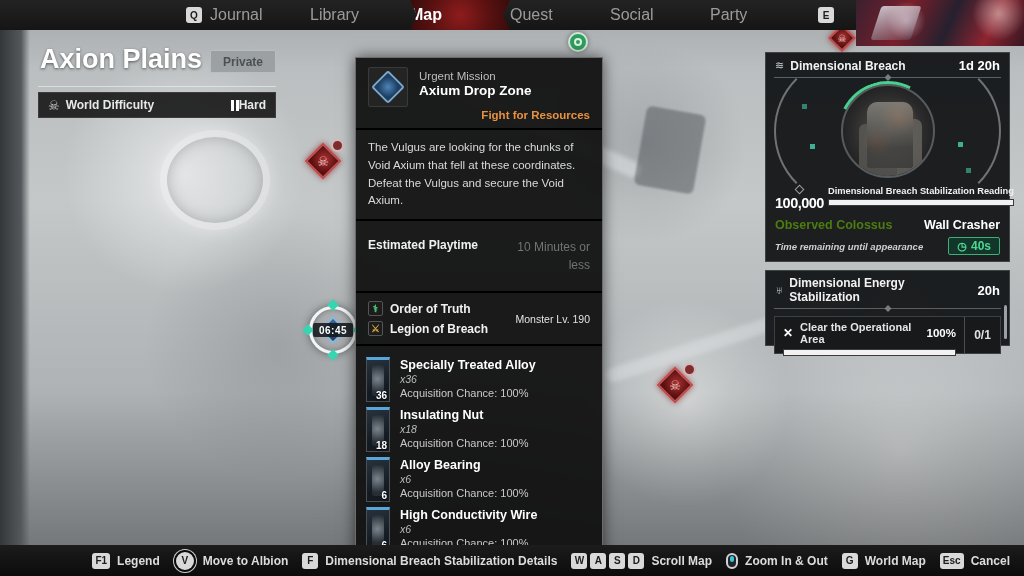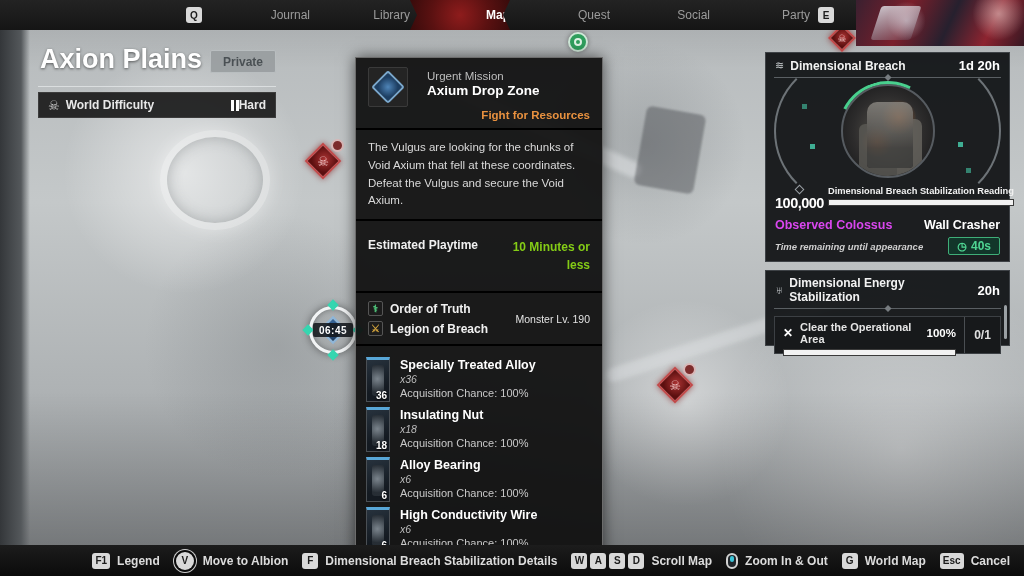--- a/index.html
+++ b/index.html
@@ -33,21 +33,21 @@
     transform:rotate(10deg); border-radius:6px; filter:blur(1px); }
 
   
   .nav { position:absolute; left:0; top:0; width:1024px; height:30px;
     background:linear-gradient(180deg,#232323,#151515); display:flex; align-items:center; z-index:30; }
   .nav-inner { display:flex; align-items:center; position:absolute; left:178px; height:30px; }
   .key { display:inline-flex; align-items:center; justify-content:center;
     background:#d9d9d9; color:#1c1c1c; font-weight:bold; font-size:10px;
     min-width:16px; height:16px; padding:0 3px; border-radius:3px; }
   .nav .key { margin:0 8px; }
-  .nav-tab { width:100px; text-align:right; font-size:12px; color:#9b9b9b; height:30px; line-height:30px; cursor:pointer; }
+  .nav-tab { width:100px; text-align:left; font-size:16px; color:#9b9b9b; height:30px; line-height:30px; cursor:pointer; }
   .nav-tab.active {
     color:#fff; font-weight:bold;
     background:radial-gradient(circle at 50% 50%, #8e1c1c 0%, #5a1111 55%, #380b0b 100%);
     clip-path:polygon(0 0,100% 0,93% 50%,100% 100%,0 100%,7% 50%);
   }
   .artwork { position:absolute; right:0; top:0; width:168px; height:46px; z-index:31;
     background:
       radial-gradient(circle at 85% 30%, rgba(240,220,215,0.55), transparent 18%),
       radial-gradient(circle at 30% 45%, rgba(220,225,235,0.5), transparent 16%),
       linear-gradient(115deg,#3a2030 0%, #7a1f2b 30%, #26202e 55%, #8d2430 78%, #351722 100%);
@@ -101,28 +101,28 @@
 
   
   .tooltip { position:absolute; left:355px; top:57px; width:248px; z-index:20;
     background:rgba(16,16,16,0.94); border:1px solid #6c6c6c; box-shadow:0 0 14px rgba(0,0,0,0.6); }
   .tt-header { padding:9px 12px 7px; border-bottom:2px solid #000; }
   .tt-header-row { display:flex; align-items:flex-start; }
   .tt-icon { width:40px; height:40px; background:#242424; border:1px solid #3a3a3a; border-radius:2px;
     display:flex; align-items:center; justify-content:center; flex:0 0 auto; }
   .tt-icon .dia2 { width:24px; height:24px; background:radial-gradient(circle,#4f85b8 0%, #1d3e62 70%);
     border:2px solid #7aa8cd; transform:rotate(45deg); border-radius:3px; }
-  .tt-titles { margin-left:19px; padding-top:3px; }
+  .tt-titles { margin-left:11px; padding-top:3px; }
   .tt-type { color:#bdbdbd; font-size:11.5px; }
   .tt-name { color:#fff; font-size:13.5px; font-weight:bold; margin-top:1px; }
   .tt-tag { text-align:right; color:#e8913f; font-weight:bold; font-size:11.5px; margin-top:2px; }
   .tt-desc { padding:9px 12px; color:#d9d9d9; font-size:11.5px; line-height:1.55; border-bottom:2px solid #000; }
   .tt-playtime { padding:17px 12px; display:flex; justify-content:space-between; border-bottom:2px solid #000; }
   .tt-playtime .pl { color:#f0f0f0; font-size:12px; font-weight:bold; }
-  .tt-playtime .pv { color:#84cc16; font-size:12px; font-weight:bold; text-align:right; width:92px; line-height:1.5; }
+  .tt-playtime .pv { color:#737373; font-size:12px; font-weight:normal; text-align:right; width:92px; line-height:1.5; }
   .tt-factions { padding:8px 12px; display:flex; align-items:center; border-bottom:2px solid #000; }
   .fac-col { display:flex; flex-direction:column; gap:5px; }
   .fac-row { display:flex; align-items:center; gap:7px; color:#f0f0f0; font-size:12px; font-weight:bold; }
   .fac-ico { width:15px; height:15px; border:1px solid #555; border-radius:2px; background:#1c1c1c;
     display:flex; align-items:center; justify-content:center; font-size:10px; }
   .fac-ico.green { color:#4fc47a; } .fac-ico.gold { color:#d3a43c; }
   .monster-lv { margin-left:auto; color:#e2e2e2; font-size:10.5px; }
   .tt-rewards { padding:6px 10px 8px; }
   .reward { display:flex; margin:5px 0; }
   .rw-icon { width:24px; height:45px; flex:0 0 auto; position:relative;
@@ -171,21 +171,21 @@
 
   .reading-row { display:flex; align-items:flex-start; padding:2px 9px 0; }
   .reading-val { width:58px; text-align:center; }
   .reading-val .num { color:#fff; font-size:14.5px; font-weight:bold; letter-spacing:-0.5px; }
   .reading-val .dmark { width:7px; height:7px; border:1px solid #9aa0a4; transform:rotate(45deg); margin:0 auto 2px; }
   .reading-right { flex:1; margin-left:4px; }
   .reading-lbl { color:#f0f0f0; font-size:9.3px; font-weight:bold; white-space:nowrap; }
   .pbar { height:7px; background:#0a0a0a; border:1px solid #3a3a3a; margin-top:3px; }
   .pbar > i { display:block; height:100%; background:#f2f2f2; }
   .observed-row { display:flex; justify-content:space-between; padding:7px 9px 0; }
-  .observed-row .ol { font-size:12.5px; font-weight:bold; color:#d946ef; }
+  .observed-row .ol { font-size:12.5px; font-weight:bold; color:#4d7c0f; }
   .observed-row .ov { font-size:12.5px; font-weight:bold; color:#fff; }
   .remain-row { display:flex; justify-content:space-between; align-items:center; padding:5px 9px; }
   .remain-lbl { font-size:9.5px; color:#cfcfcf; font-weight:bold;font-style:italic; }
   .remain-badge { display:flex; align-items:center; gap:4px; background:#12362a; border:1px solid #3fae78;
     border-radius:2px; padding:1px 8px; color:#4fd693; font-size:12px; font-weight:bold; }
   .remain-badge .clk { font-size:11px; }
 
   .energy { top:270px; height:76px; }
   .objective-box { margin:7px 8px 0 8px; background:#17191b; border:1px solid #3c4044; height:38px;
     display:flex; align-items:stretch; position:relative; }

